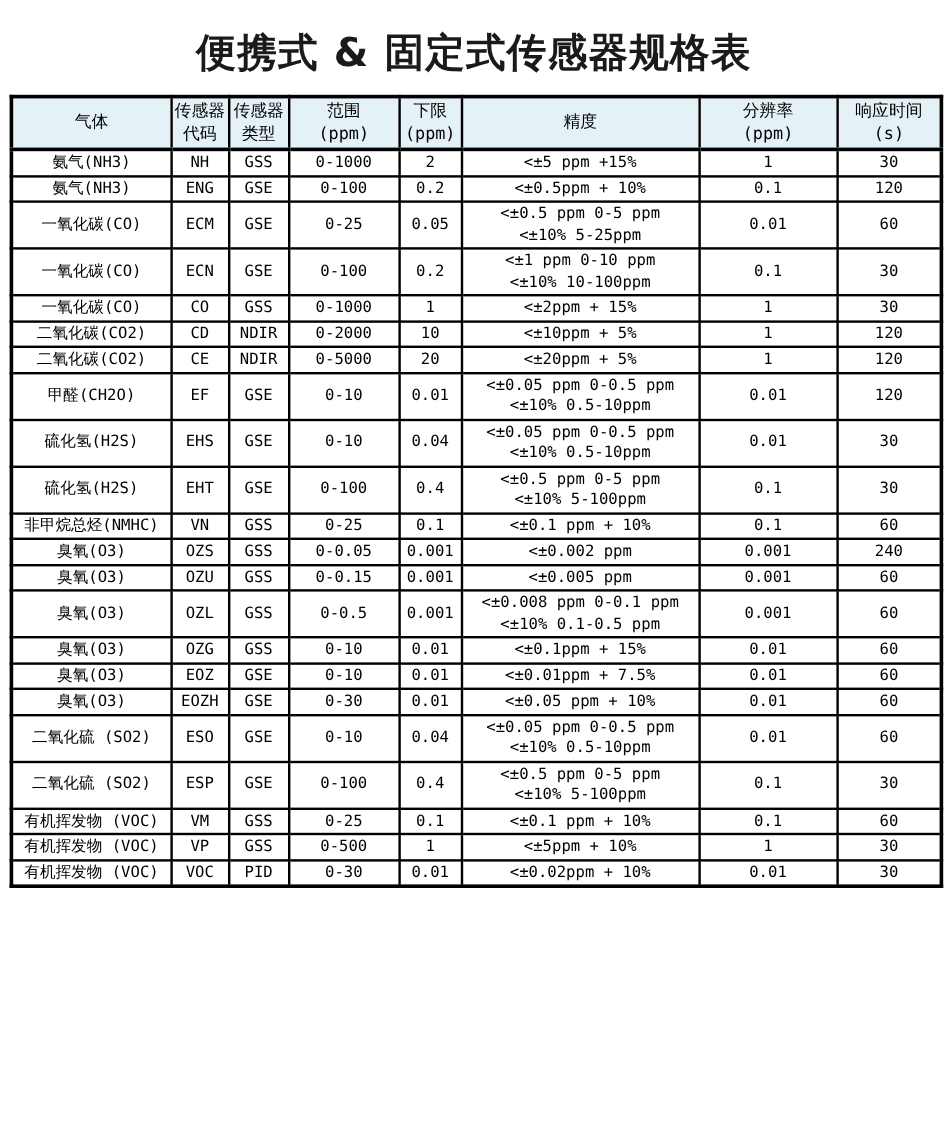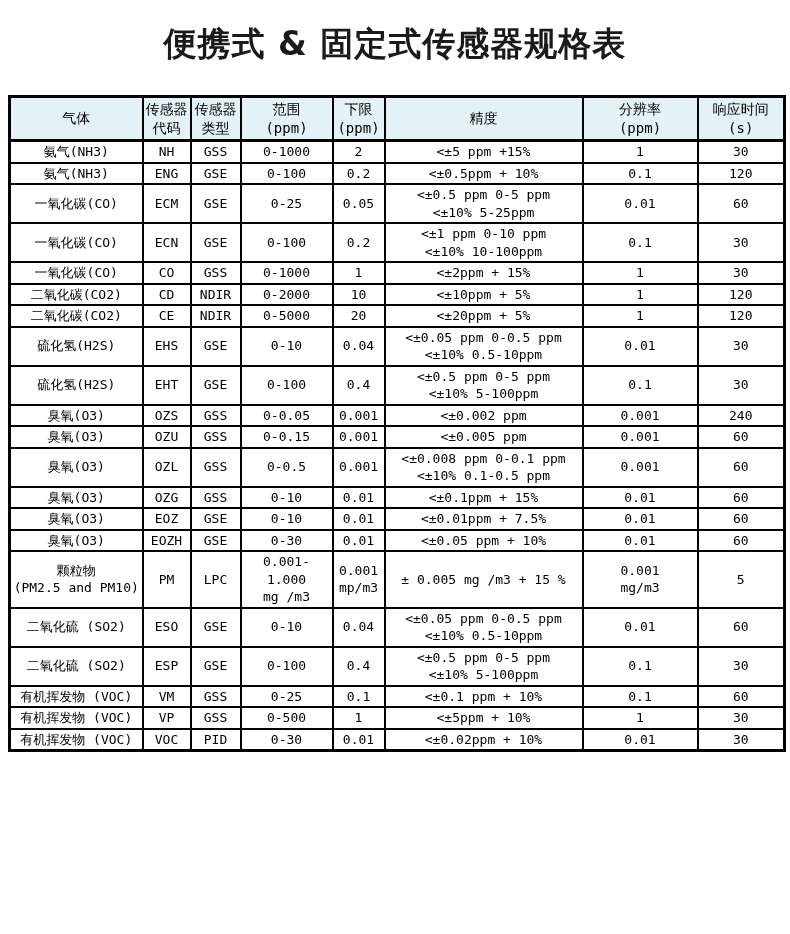--- a/index.html
+++ b/index.html
@@ -19,21 +19,21 @@
     font-family: "DejaVu Sans Mono", "DejaVu Sans", sans-serif;
   }
   .page {
     width: 790px;
     height: 934px;
     overflow: hidden;
   }
   .title {
     text-align: center;
     padding-top: 22px;
-    padding-bottom: 28px;
+    padding-bottom: 12px;
     font-family: "DejaVu Sans", "Liberation Sans", sans-serif;
     font-size: 33px;
     font-weight: 700;
     letter-spacing: 1px;
     color: #1a1a1a;
   }
   table.spec {
     border-collapse: collapse;
     table-layout: fixed;
     width: 775px;
@@ -175,20 +175,31 @@
           <td>二氧化碳(CO2)</td>
           <td>CE</td>
           <td>NDIR</td>
           <td>0-5000</td>
           <td>20</td>
           <td>&lt;±20ppm + 5%</td>
           <td>1</td>
           <td>120</td>
         </tr>
         <tr>
+          <td>甲醛(CH2O)</td>
+          <td>EF</td>
+          <td>GSE</td>
+          <td>0-10</td>
+          <td>0.01</td>
+          <td>&lt;±0.05 ppm 0-0.5 ppm
+&lt;±10% 0.5-10ppm</td>
+          <td>0.01</td>
+          <td>120</td>
+        </tr>
+        <tr>
           <td>硫化氢(H2S)</td>
           <td>EHS</td>
           <td>GSE</td>
           <td>0-10</td>
           <td>0.04</td>
           <td>&lt;±0.05 ppm 0-0.5 ppm
 &lt;±10% 0.5-10ppm</td>
           <td>0.01</td>
           <td>30</td>
         </tr>
@@ -197,20 +208,30 @@
           <td>EHT</td>
           <td>GSE</td>
           <td>0-100</td>
           <td>0.4</td>
           <td>&lt;±0.5 ppm 0-5 ppm
 &lt;±10% 5-100ppm</td>
           <td>0.1</td>
           <td>30</td>
         </tr>
         <tr>
+          <td>非甲烷总烃(NMHC)</td>
+          <td>VN</td>
+          <td>GSS</td>
+          <td>0-25</td>
+          <td>0.1</td>
+          <td>&lt;±0.1 ppm + 10%</td>
+          <td>0.1</td>
+          <td>60</td>
+        </tr>
+        <tr>
           <td>臭氧(O3)</td>
           <td>OZS</td>
           <td>GSS</td>
           <td>0-0.05</td>
           <td>0.001</td>
           <td>&lt;±0.002 ppm</td>
           <td>0.001</td>
           <td>240</td>
         </tr>
         <tr>
@@ -256,34 +277,20 @@
         </tr>
         <tr>
           <td>臭氧(O3)</td>
           <td>EOZH</td>
           <td>GSE</td>
           <td>0-30</td>
           <td>0.01</td>
           <td>&lt;±0.05 ppm + 10%</td>
           <td>0.01</td>
           <td>60</td>
-        </tr>
-        <tr>
-          <td>颗粒物
-(PM2.5 and PM10)</td>
-          <td>PM</td>
-          <td>LPC</td>
-          <td>0.001-1.000
-mg /m3</td>
-          <td>0.001
-mp/m3</td>
-          <td>± 0.005 mg /m3 + 15 %</td>
-          <td>0.001
-mg/m3</td>
-          <td>5</td>
         </tr>
         <tr>
           <td>二氧化硫 (SO2)</td>
           <td>ESO</td>
           <td>GSE</td>
           <td>0-10</td>
           <td>0.04</td>
           <td>&lt;±0.05 ppm 0-0.5 ppm
 &lt;±10% 0.5-10ppm</td>
           <td>0.01</td>

